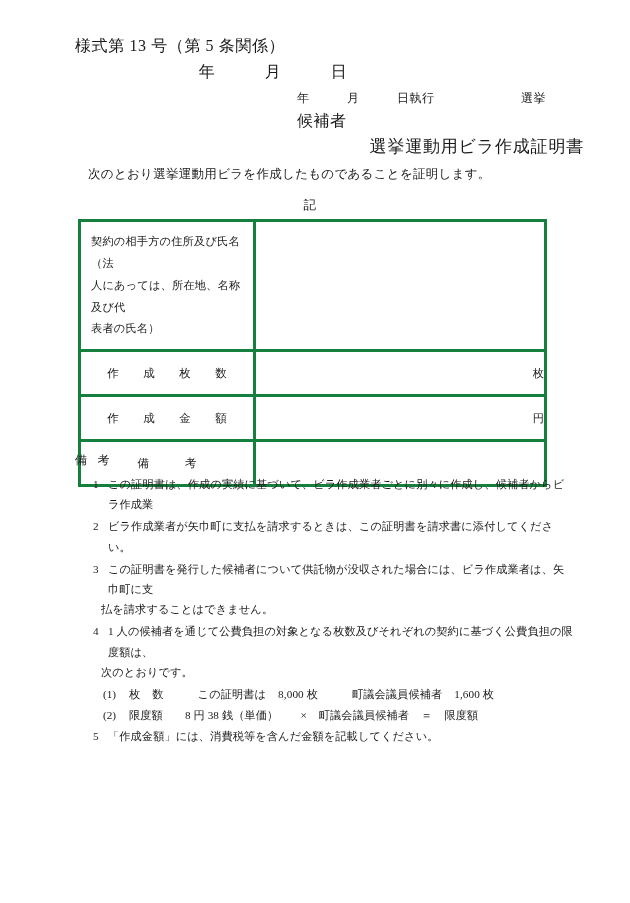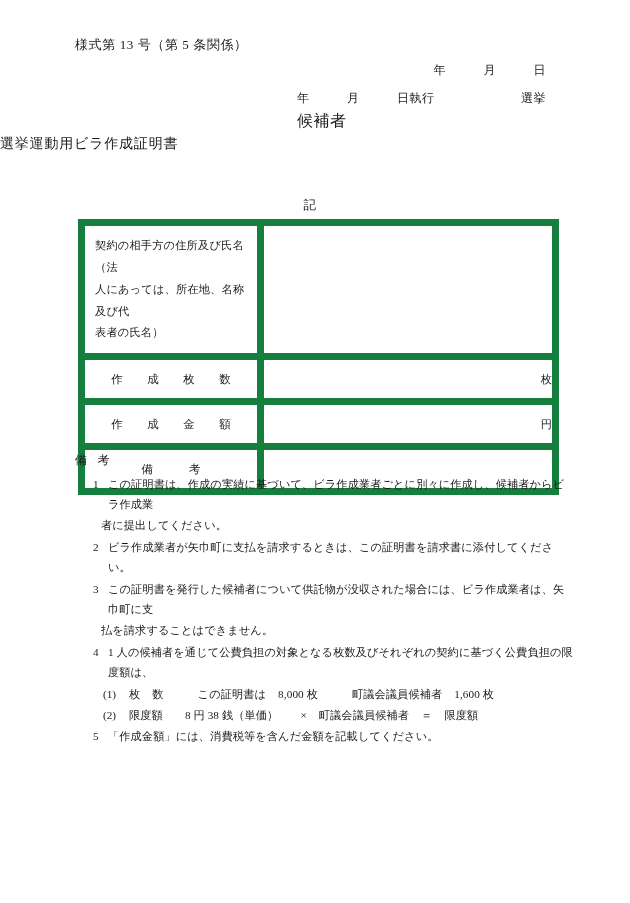--- a/index.html
+++ b/index.html
@@ -20,33 +20,33 @@
     position: relative;
     width: 630px;
     height: 903px;
   }
 
   
   .form-no {
     position: absolute;
     left: 75px;
     top: 36px;
-    font-size: 13px;
+    font-size: 16px;
     letter-spacing: 0.6px;
     white-space: nowrap;
   }
 
   
   .date-line-top {
     position: absolute;
     left: 0;
     top: 62px;
     width: 546px;
-    text-align: right;
-    font-size: 12px;
+    text-align: center;
+    font-size: 16px;
     letter-spacing: 0.5px;
     white-space: nowrap;
   }
   .exec-line {
     position: absolute;
     left: 297px;
     top: 90px;
     width: 249px;
     font-size: 12px;
     letter-spacing: 0.5px;
@@ -63,22 +63,22 @@
     letter-spacing: 0.5px;
     white-space: nowrap;
   }
 
   
   .doc-title {
     position: absolute;
     left: 0;
     top: 135px;
     width: 584px;
-    text-align: left;
-    font-size: 14px;
+    text-align: right;
+    font-size: 17px;
     letter-spacing: 0.8px;
     white-space: nowrap;
   }
   .statement {
     position: absolute;
     left: 88px;
     top: 166px;
     font-size: 12.5px;
     letter-spacing: 0.3px;
     white-space: nowrap;
@@ -96,21 +96,21 @@
   
   .form-table {
     position: absolute;
     left: 78px;
     top: 219px;
     width: 460px;
     border-collapse: collapse;
     table-layout: fixed;
   }
   .form-table td {
-    border: 7px solid #15803d;
+    border: 3px solid #15803d;
     padding: 0;
     vertical-align: middle;
     font-size: 11.2px;
   }
   .col-label { width: 172px; }
   .col-value { width: 288px; }
 
   .label-multiline {
     padding: 9px 9px 9px 10px;
     line-height: 1.95;
@@ -206,20 +206,21 @@
 
   <div class="exec-line">
     <span>年　　　月　　　日執行</span>
     <span>選挙</span>
   </div>
 
   <div class="candidate-line">候補者</div>
 
   <div class="doc-title">選挙運動用ビラ作成証明書</div>
 
+  <div class="statement">次のとおり選挙運動用ビラを作成したものであることを証明します。</div>
 
   <div class="ki-mark">記</div>
 
   <table class="form-table">
     <tbody>
       <tr class="row-tall">
         <td class="col-label">
           <div class="label-multiline">
             <div>契約の相手方の住所及び氏名（法</div>
             <div>人にあっては、所在地、名称及び代</div>
@@ -270,41 +271,41 @@
 
   <div class="remarks">
     <div class="remarks-title">
       <span>備</span><span class="sp"></span><span>考</span>
     </div>
 
     <div class="note">
       <div class="note-num">1</div>
       <div class="note-body">
         <span>この証明書は、作成の実績に基づいて、ビラ作成業者ごとに別々に作成し、候補者からビラ作成業</span>
-        <span class="cont">者に提出してください。</span>
       </div>
     </div>
 
     <div class="note">
       <div class="note-num">2</div>
       <div class="note-body">ビラ作成業者が矢巾町に支払を請求するときは、この証明書を請求書に添付してください。</div>
     </div>
 
     <div class="note">
       <div class="note-num">3</div>
       <div class="note-body">
         <span>この証明書を発行した候補者について供託物が没収された場合には、ビラ作成業者は、矢巾町に支</span>
         <span class="cont">払を請求することはできません。</span>
       </div>
     </div>
 
     <div class="note">
       <div class="note-num">4</div>
       <div class="note-body">
         <span>1 人の候補者を通じて公費負担の対象となる枚数及びそれぞれの契約に基づく公費負担の限度額は、</span>
+        <span class="cont">次のとおりです。</span>
       </div>
     </div>
 
     <div class="subnote">
       <div class="subnote-num">(1)</div>
       <div class="subnote-body">
         <span>枚</span><span class="gap-sm"></span><span>数</span><span class="gap-lg"></span><span>この証明書は</span><span class="gap-sm"></span><span>8,000 枚</span><span class="gap-lg"></span><span>町議会議員候補者</span><span class="gap-sm"></span><span>1,600 枚</span>
       </div>
     </div>
 

